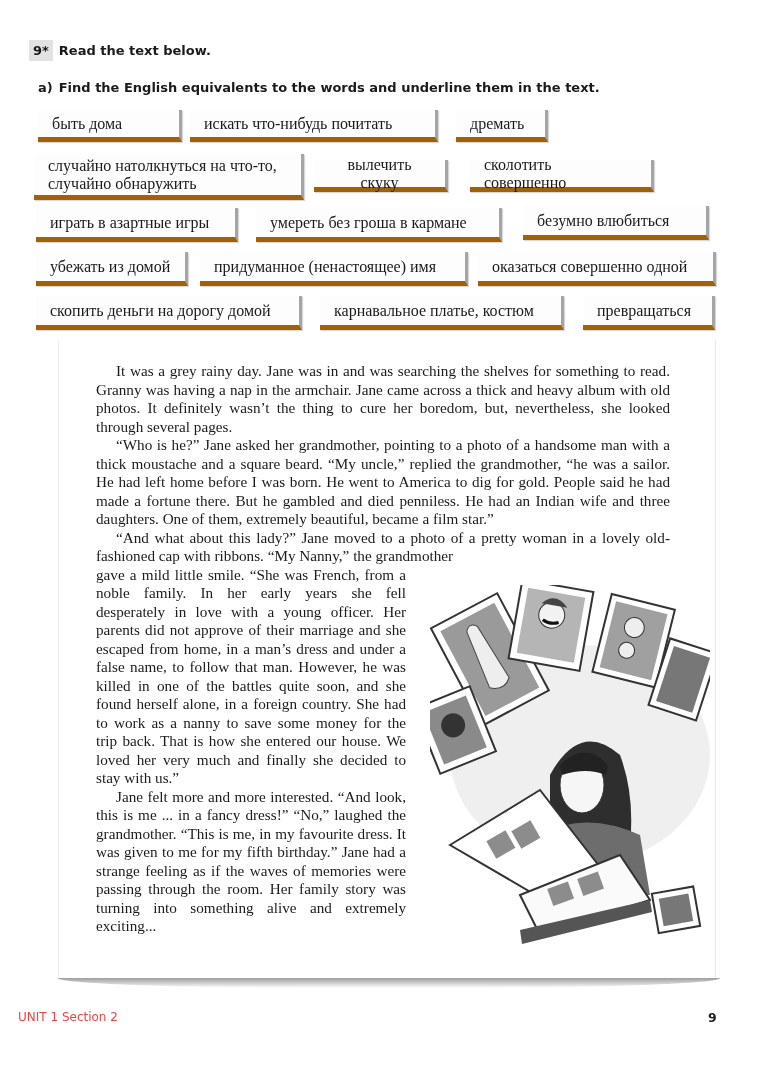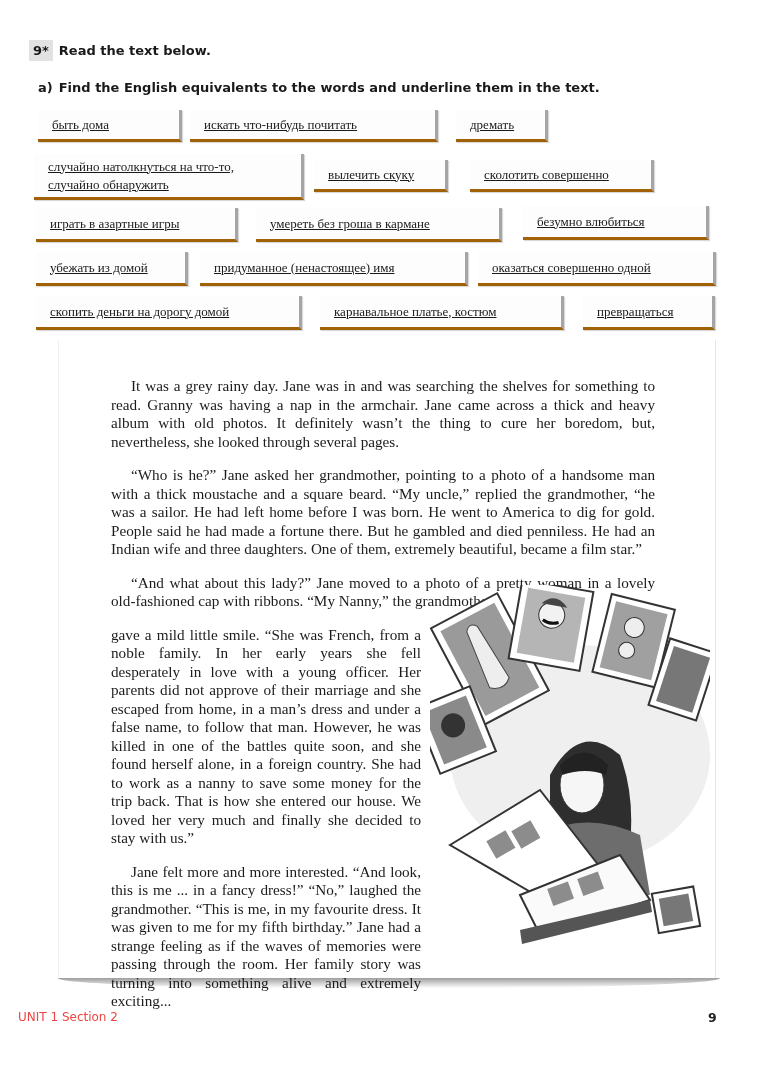--- a/index.html
+++ b/index.html
@@ -5,33 +5,33 @@
     html, body { margin: 0; padding: 0; background: #ffffff; }
     body { width: 772px; height: 1080px; position: relative; overflow: hidden; color: #1a1a1a; }
 
     .task-header { position: absolute; left: 29px; top: 40px; display: flex; align-items: center; }
     .task-num { background: #e2e2e2; font-weight: bold; font-size: 13px; padding: 3px 4px; margin-right: 6px; font-family: "DejaVu Sans", sans-serif; }
     .task-title { font-weight: bold; font-size: 13px; font-family: "DejaVu Sans", sans-serif; }
 
     .subtask { position: absolute; left: 38px; top: 80px; font-weight: bold; font-size: 13px; font-family: "DejaVu Sans", sans-serif; }
     .subtask .letter { margin-right: 6px; }
 
-    .card { position: absolute; font-family: "Liberation Serif", serif; font-size: 13px; color: #1a1a1a;
+    .card { position: absolute; font-family: "Liberation Serif", serif; font-size: 16px; color: #1a1a1a;
             display: flex; align-items: center; padding: 0 14px; box-sizing: border-box;
-            border-bottom: 3px solid #a16207; border-right: 3px solid #a5a5a5; background: #fdfdfd;
-            box-shadow: 1px 1px 1px rgba(0,0,0,0.15); line-height: 18px; text-decoration: underline; }
+            border-bottom: 5px solid #a16207; border-right: 3px solid #a5a5a5; background: #fdfdfd;
+            box-shadow: 1px 1px 1px rgba(0,0,0,0.15); line-height: 18px; }
 
     .story-frame { position: absolute; left: 58px; top: 340px; width: 656px; height: 640px;
                    border-right: 1px solid #e6e6e6; border-left: 1px solid #f0f0f0; }
     .story-shadow { position: absolute; left: 58px; top: 978px; width: 662px; height: 10px;
                     background: linear-gradient(#9e9e9e, #d8d8d8 60%, #ffffff); border-radius: 0 0 40% 40% / 0 0 100% 100%; }
 
     .story { position: absolute; left: 96px; top: 362px; width: 574px; font-family: "Liberation Serif", serif;
              font-size: 15.2px; line-height: 18.5px; text-align: justify; color: #1b1b1b; }
-    .story p { margin: 15px; text-indent: 20px; }
+    .story p { margin: 0; text-indent: 20px; }
     .story .narrow { width: 310px; }
 
     .illustration { position: absolute; left: 430px; top: 585px; width: 280px; height: 360px; }
 
     .footer-left { position: absolute; left: 18px; top: 1010px; font-size: 12px; font-family: "DejaVu Sans", sans-serif; color: #ef4444; }
     .footer-right { position: absolute; left: 708px; top: 1010px; font-size: 12.5px; font-weight: bold; font-family: "DejaVu Sans", sans-serif; color: #222; }
   </style>
 </head>
 <body>
 

